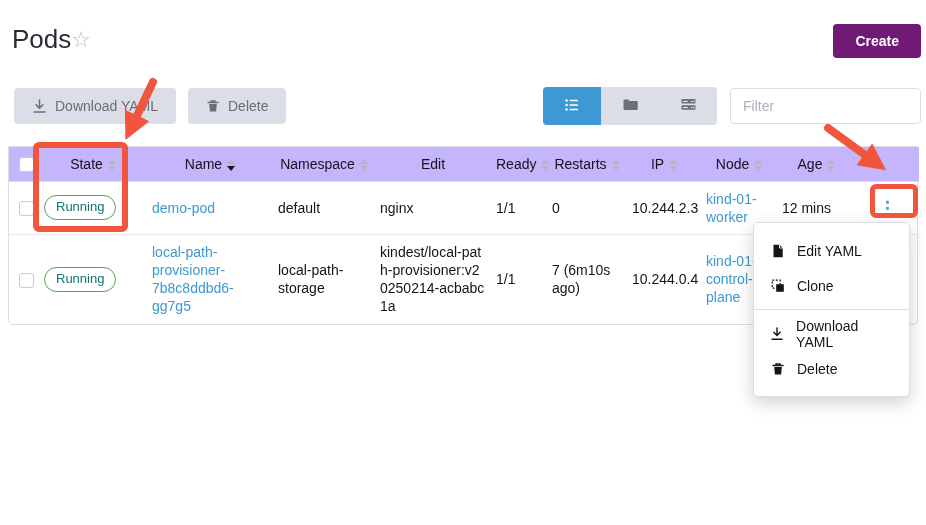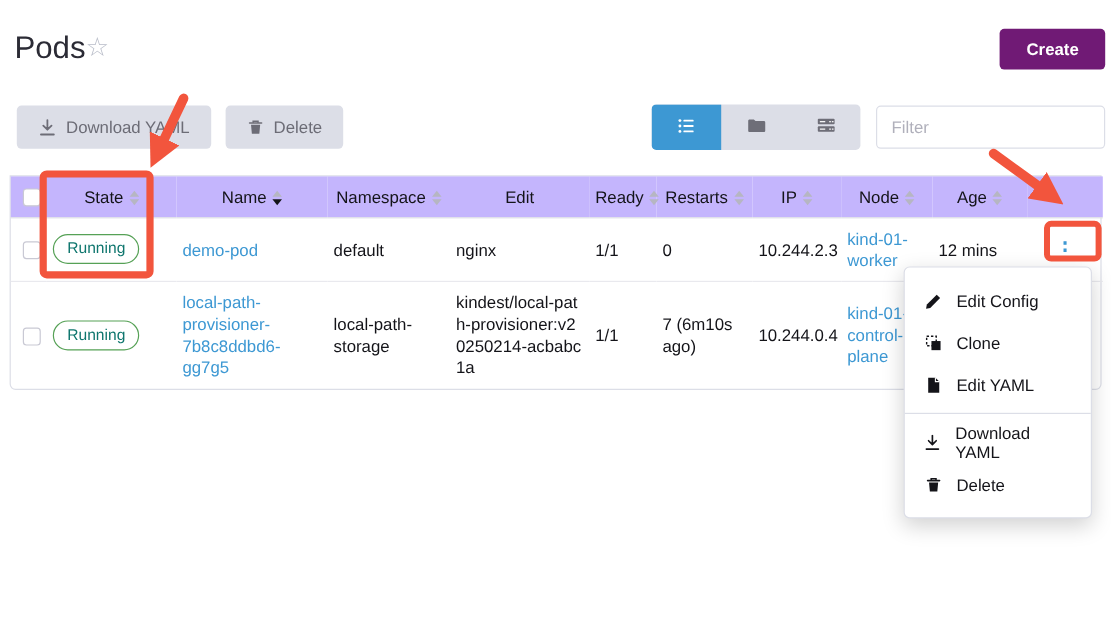--- a/index.html
+++ b/index.html
@@ -238,43 +238,35 @@
         <td style="text-align:center;"><span class="kebab">⋮</span></td>
       </tr>
     </tbody>
   </table>
 </div>
 
 <div class="abs ctx-menu">
   <div class="ctx-group">
     <div class="ctx-item">
       <span class="mi">
-        <svg width="14" height="14" viewBox="0 0 14 14">
-            <path d="M9.6 1.6l2.8 2.8-8.2 8.2-3.5.7.7-3.5z" fill="#141419"></path>
+        <svg width="12" height="14" viewBox="0 0 12 14">
+            <path d="M1.5 0.8h6l3.2 3.2v9.2h-9.2z" fill="#141419"></path>
+            <path d="M7.5 0.8v3.2h3.2" fill="none" stroke="#fff" stroke-width="0.9"></path>
           </svg>
       </span>
-      <span>Edit Config</span>
+      <span>Edit YAML</span>
     </div>
     <div class="ctx-item">
       <span class="mi">
         <svg width="14" height="14" viewBox="0 0 14 14">
             <rect x="1.2" y="1.2" width="8" height="8" fill="none" stroke="#141419" stroke-width="1.2" stroke-dasharray="2 1.6"></rect>
             <rect x="5.2" y="5.2" width="7.6" height="7.6" fill="#141419"></rect>
           </svg>
       </span>
       <span>Clone</span>
-    </div>
-    <div class="ctx-item">
-      <span class="mi">
-        <svg width="12" height="14" viewBox="0 0 12 14">
-            <path d="M1.5 0.8h6l3.2 3.2v9.2h-9.2z" fill="#141419"></path>
-            <path d="M7.5 0.8v3.2h3.2" fill="none" stroke="#fff" stroke-width="0.9"></path>
-          </svg>
-      </span>
-      <span>Edit YAML</span>
     </div>
   </div>
   <div class="ctx-group">
     <div class="ctx-item">
       <span class="mi">
         <svg width="14" height="14" viewBox="0 0 14 14">
             <path d="M7 1v7M3.8 5.3L7 8.5l3.2-3.2" stroke="#141419" stroke-width="1.4" fill="none" stroke-linecap="round" stroke-linejoin="round"></path>
             <path d="M2 12.2h10" stroke="#141419" stroke-width="1.4" stroke-linecap="round"></path>
           </svg>
       </span>

